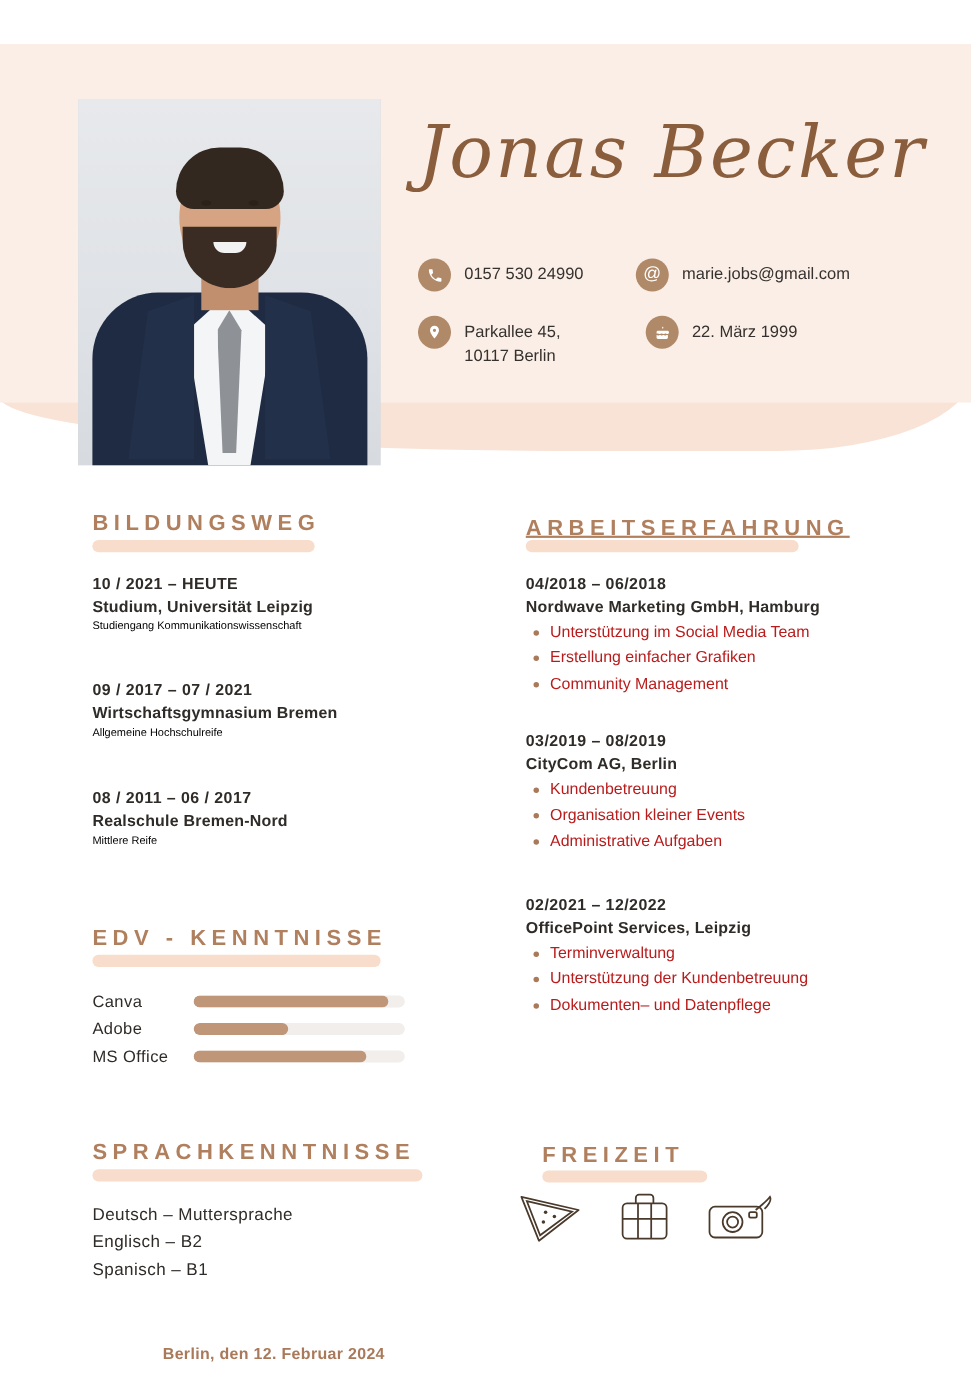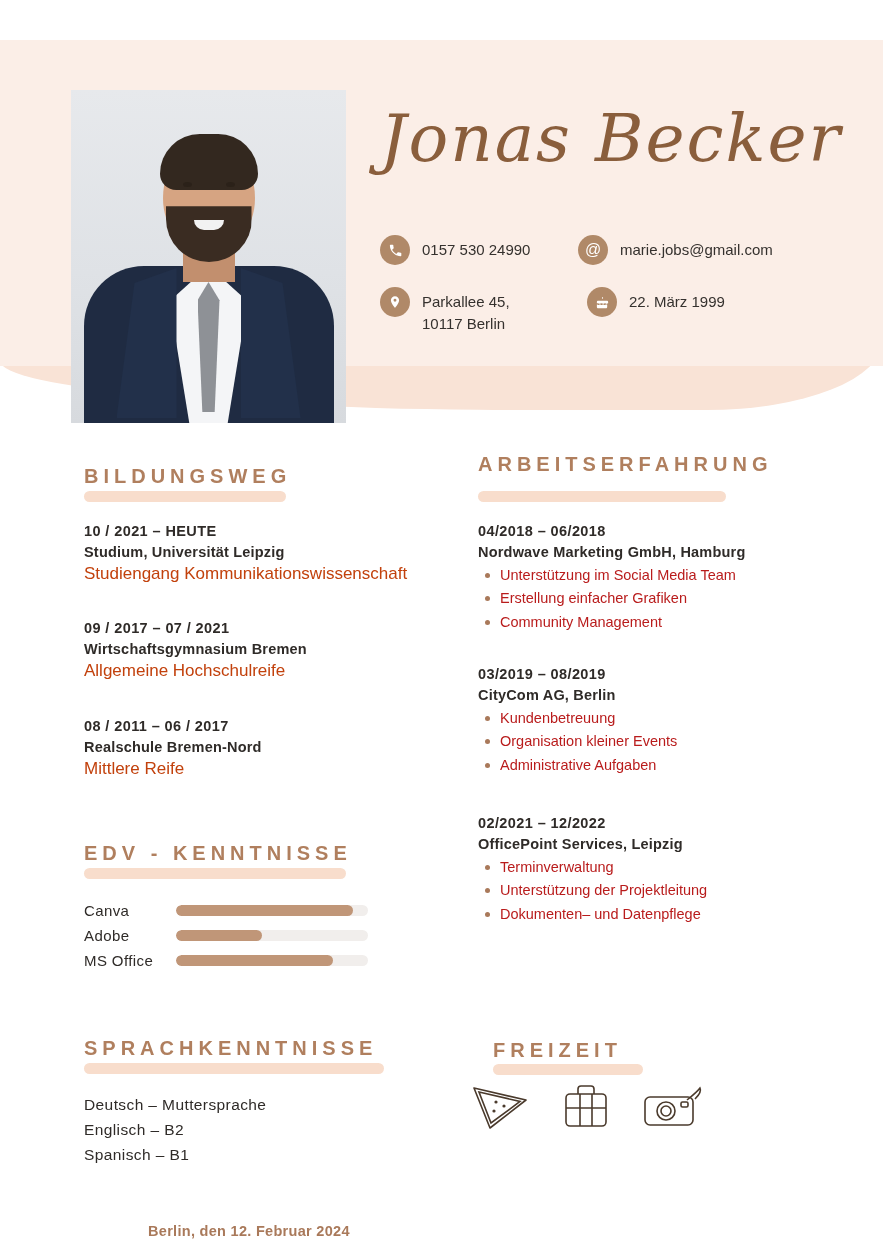--- a/index.html
+++ b/index.html
@@ -216,22 +216,22 @@
     margin-bottom: 5px;
   }
   .e-title {
     font-size: 14.5px;
     font-weight: bold;
     color: #2f2b28;
     letter-spacing: .2px;
     margin-bottom: 4px;
   }
   .e-sub {
-    font-size: 17px;
-    color: #c2410c;
+    font-size: 10px;
+    color: #000000;
   }
   .bullets {
     margin: 2px 0 0 0;
     padding: 0;
     list-style: none;
   }
   .bullets li {
     position: relative;
     font-size: 14.5px;
     color: #b91c1c;
@@ -376,21 +376,21 @@
     <div class="e-title">Wirtschaftsgymnasium Bremen</div>
     <div class="e-sub">Allgemeine Hochschulreife</div>
   </div>
 
   <div class="entry" style="left:84px; top:678px; width:380px;">
     <div class="e-date">08 / 2011  –  06 / 2017</div>
     <div class="e-title">Realschule Bremen-Nord</div>
     <div class="e-sub">Mittlere Reife</div>
   </div>
 
-  <div class="sec-title" style="left:478px; top:413px;">ARBEITSERFAHRUNG</div>
+  <div class="sec-title" style="left:478px; top:429px;text-decoration:underline;">ARBEITSERFAHRUNG</div>
   <div class="sec-underline" style="left:478px; top:451px; width:248px;"></div>
 
   <div class="entry" style="left:478px; top:483px; width:345px;">
     <div class="e-date">04/2018 – 06/2018</div>
     <div class="e-title">Nordwave Marketing GmbH, Hamburg</div>
     <ul class="bullets">
       <li>Unterstützung im Social Media Team</li>
       <li>Erstellung einfacher Grafiken</li>
       <li>Community Management</li>
     </ul>
@@ -404,21 +404,21 @@
       <li>Organisation kleiner Events</li>
       <li>Administrative Aufgaben</li>
     </ul>
   </div>
 
   <div class="entry" style="left:478px; top:775px; width:345px;">
     <div class="e-date">02/2021 – 12/2022</div>
     <div class="e-title">OfficePoint Services, Leipzig</div>
     <ul class="bullets">
       <li>Terminverwaltung</li>
-      <li>Unterstützung der Projektleitung</li>
+      <li>Unterstützung der Kundenbetreuung</li>
       <li>Dokumenten– und Datenpflege</li>
     </ul>
   </div>
 
   <div class="sec-title" style="left:84px; top:802px;">EDV - KENNTNISSE</div>
   <div class="sec-underline" style="left:84px; top:828px; width:262px;"></div>
 
   <div class="skill-row" style="left:84px; top:862px;">
     <div class="skill-label">Canva</div>
     <div class="bar-track">

